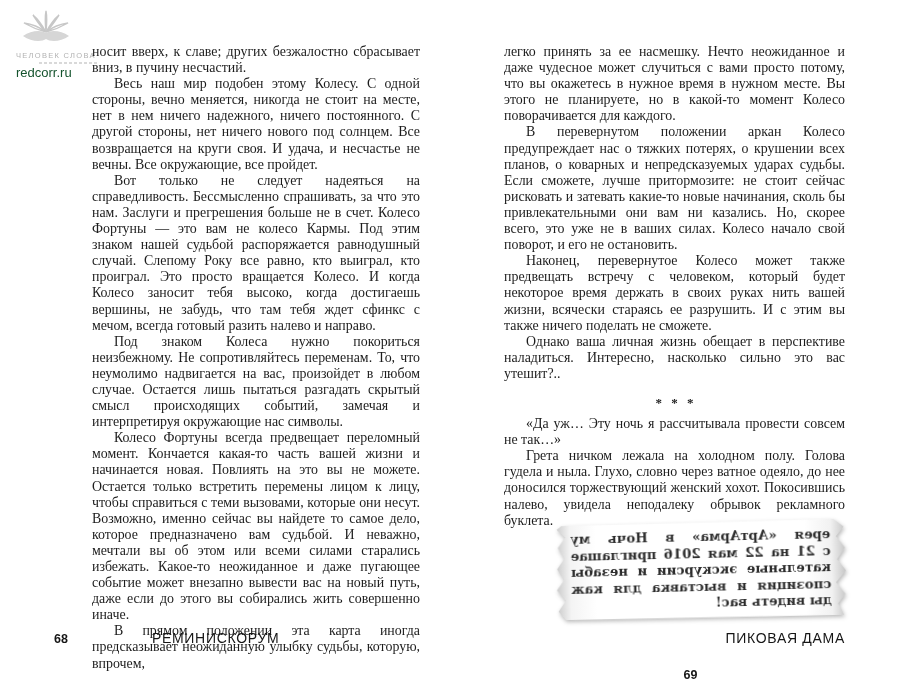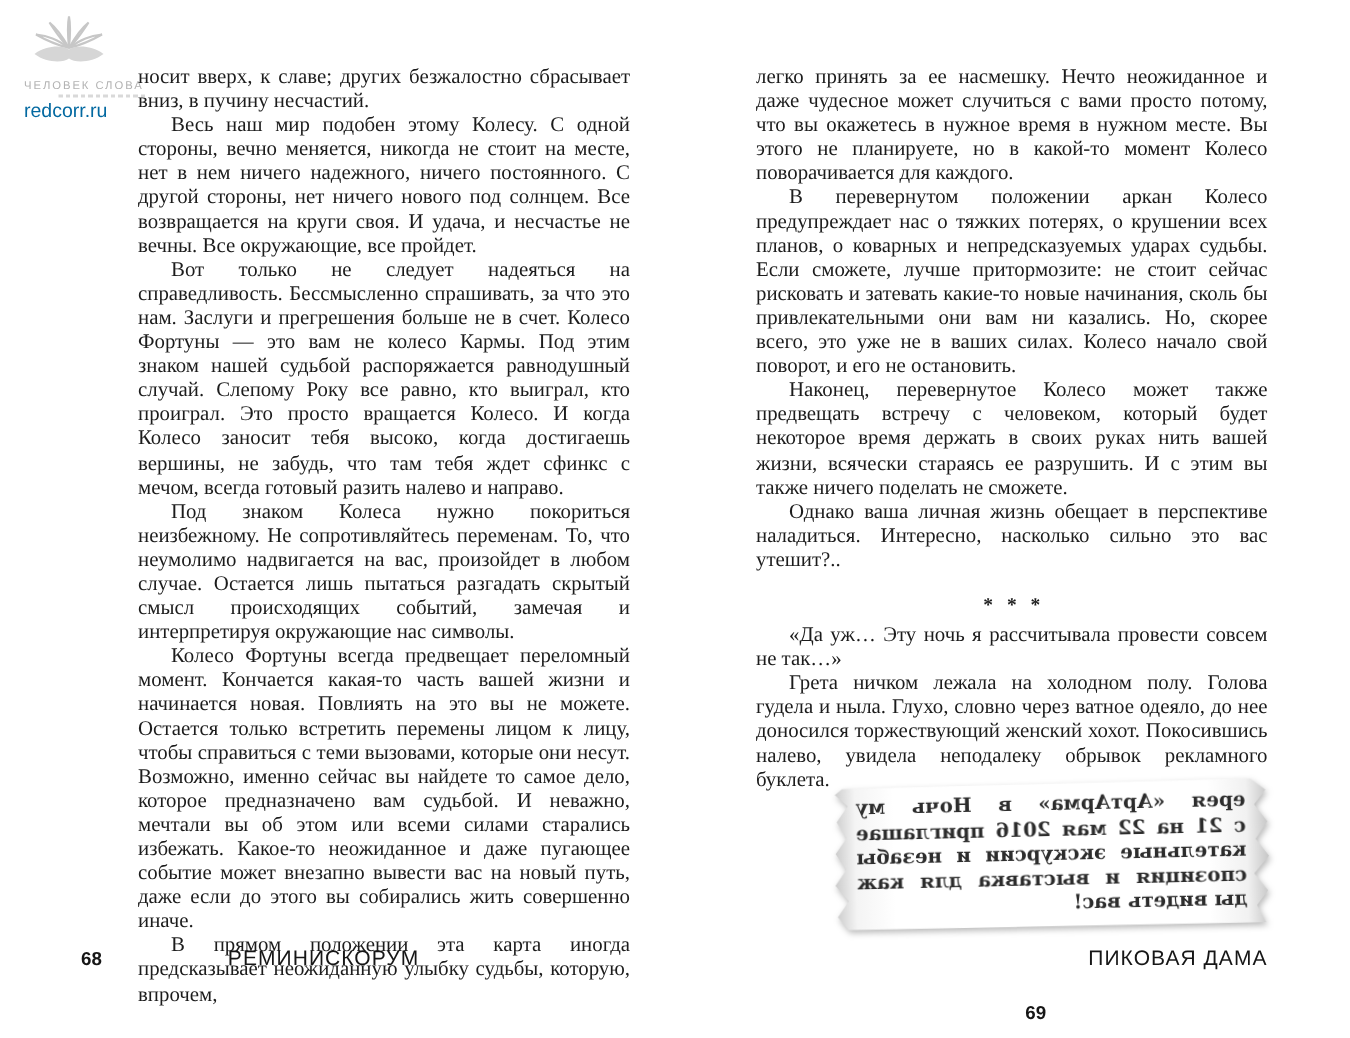--- a/index.html
+++ b/index.html
@@ -18,21 +18,21 @@
   .watermark .brand{
     font-family:"Liberation Sans", sans-serif;
     font-size:7.5px;letter-spacing:1.3px;color:#b2b2b2;margin-top:1px;white-space:nowrap;
   }
   .watermark .tagline-line{
     margin:2px auto 1px;width:58px;height:2px;
     background:repeating-linear-gradient(90deg,#d9d9d9 0 3px,transparent 3px 5px);
   }
   .watermark .site{
     font-family:"Liberation Sans", sans-serif;
-    font-size:13px;color:#0369a1;
+    font-size:13px;color:#14532d;
   }
 
   
   .page-col{
     position:absolute;top:44px;
     font-size:13.9px;line-height:16.1px;
     text-align:justify;color:#1c1c1c;
   }
   #left-col{left:92px;width:328px;}
   #right-col{left:504px;width:341px;}

